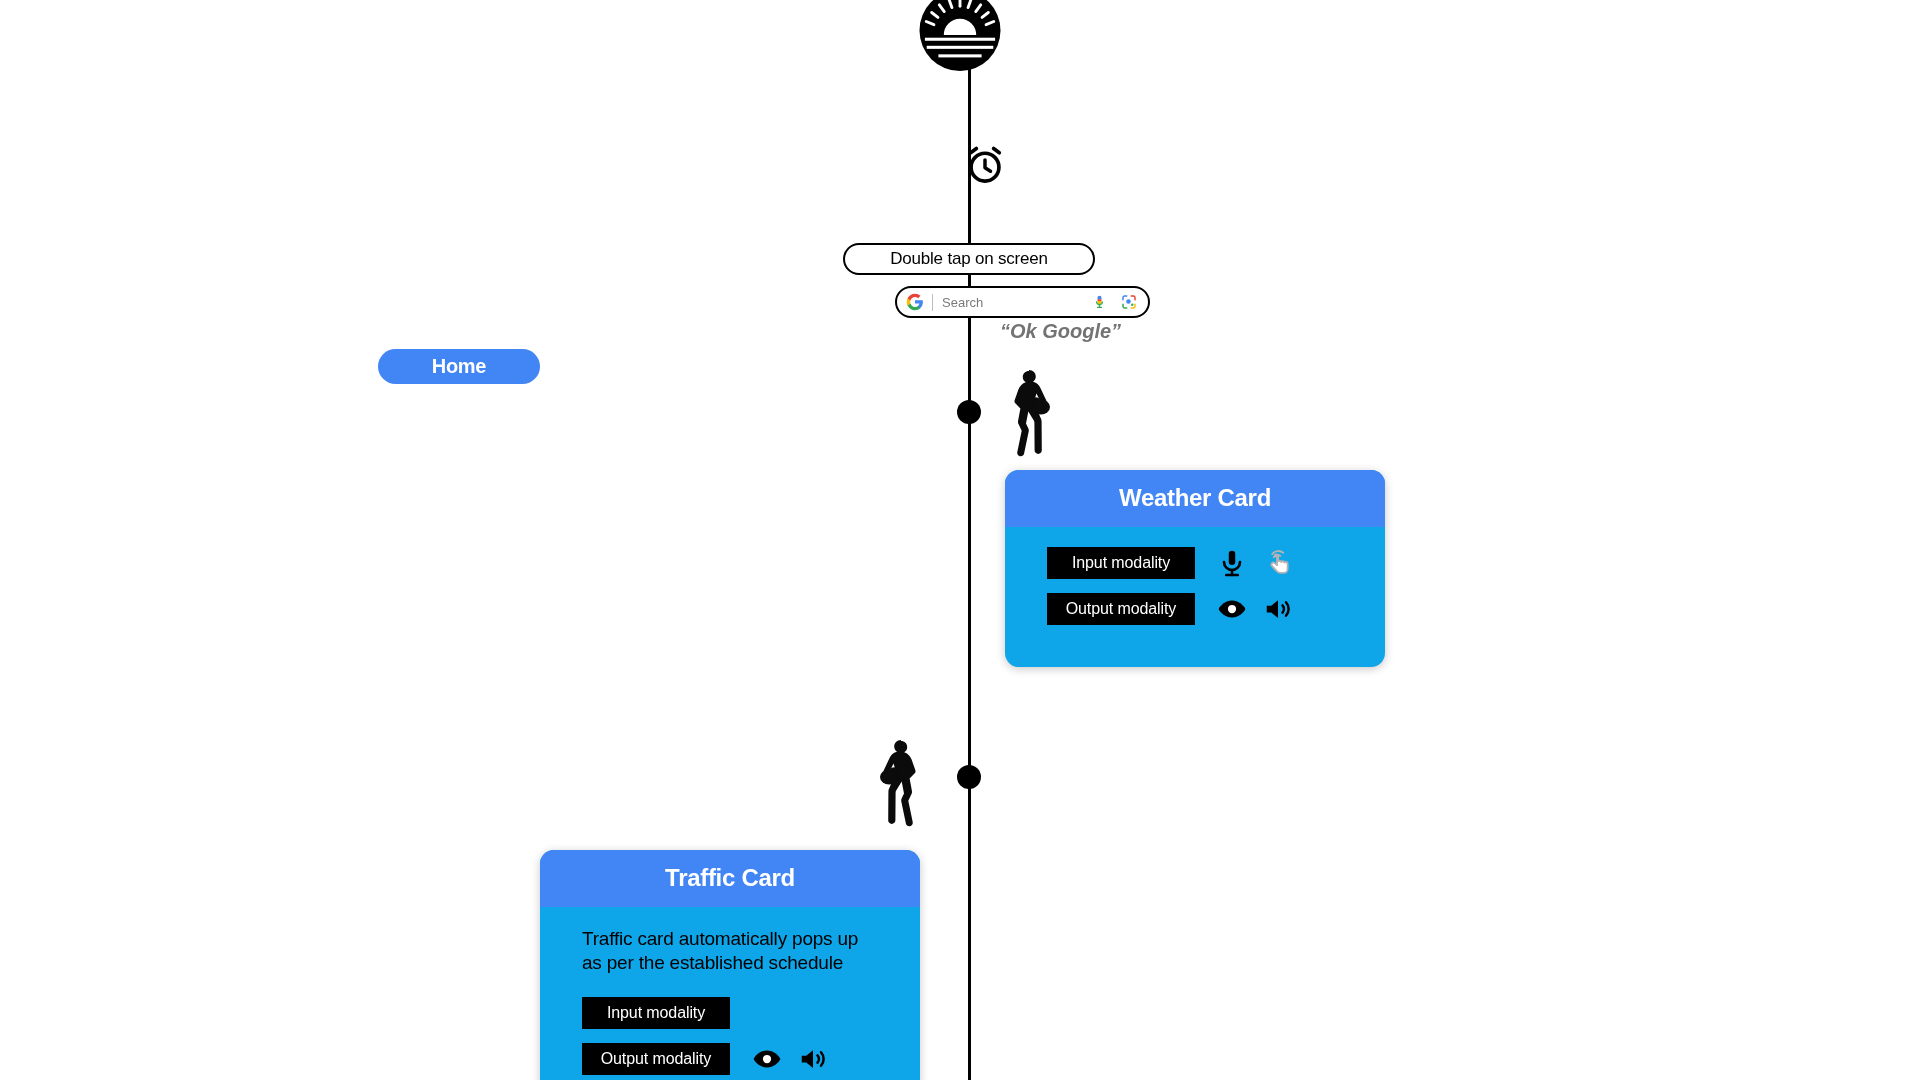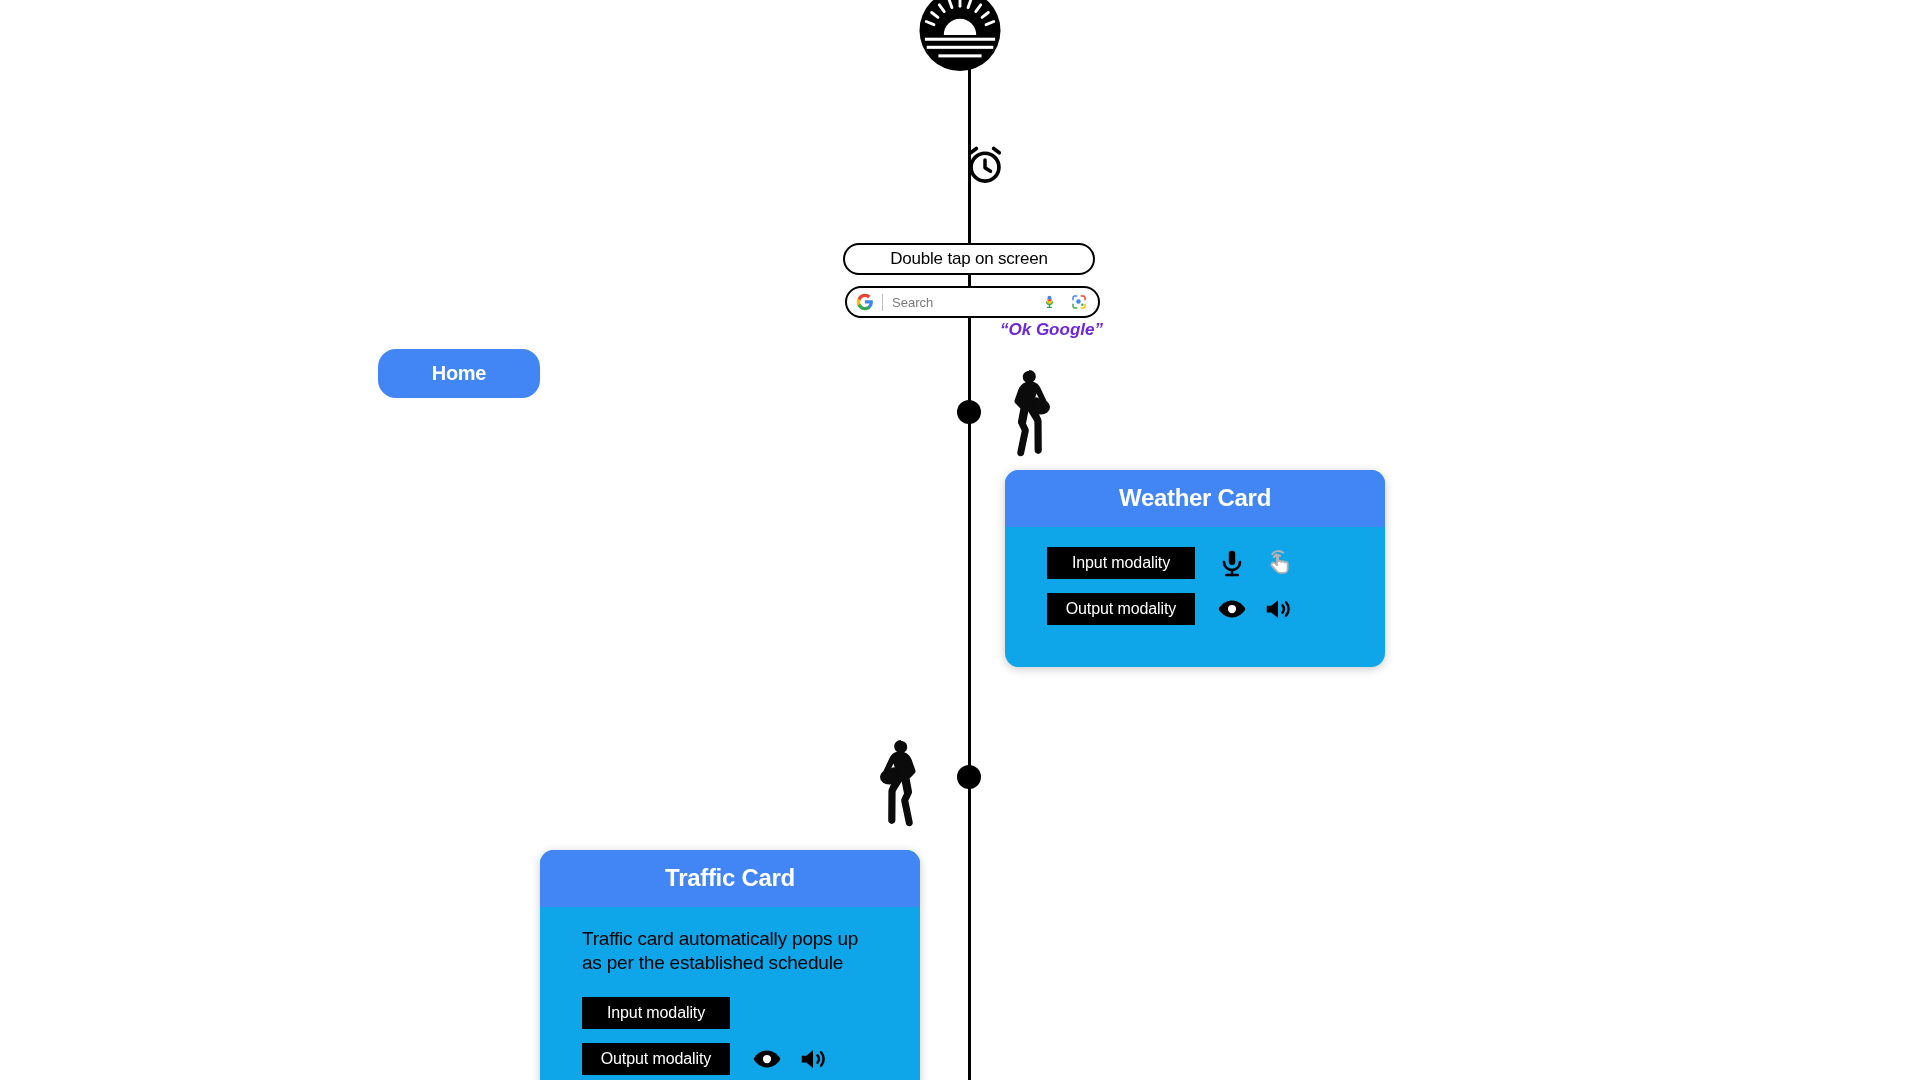--- a/index.html
+++ b/index.html
@@ -66,21 +66,21 @@
     align-items: center;
     justify-content: center;
     font-size: 17px;
     color: #000000;
     letter-spacing: -0.2px;
   }
 
   
   .search-bar {
     position: absolute;
-    left: 845px;
+    left: 895px;
     top: 286px;
     width: 255px;
     height: 32px;
     border: 2.5px solid #000000;
     border-radius: 18px;
     background: #ffffff;
     display: flex;
     align-items: center;
     padding: 0 10px 0 9px;
     gap: 0;
@@ -99,34 +99,34 @@
     color: #7a7a7a;
     letter-spacing: 0px;
   }
   .mic-icon { width: 17px; height: 17px; flex: none; margin-right: 12px; }
   .lens-icon { width: 18px; height: 18px; flex: none; }
 
   .ok-google {
     position: absolute;
     left: 1000px;
     top: 320px;
-    font-size: 17px;
+    font-size: 20px;
     font-style: italic;
     font-weight: 600;
-    color: #6d28d9;
+    color: #737373;
     white-space: nowrap;
   }
 
   
   .home-pill {
     position: absolute;
     left: 378px;
     top: 349px;
     width: 162px;
-    height: 49px;
+    height: 35px;
     background: #4285f4;
     border-radius: 18px;
     display: flex;
     align-items: center;
     justify-content: center;
     color: #ffffff;
     font-size: 20px;
     font-weight: 700;
     letter-spacing: -0.3px;
   }

